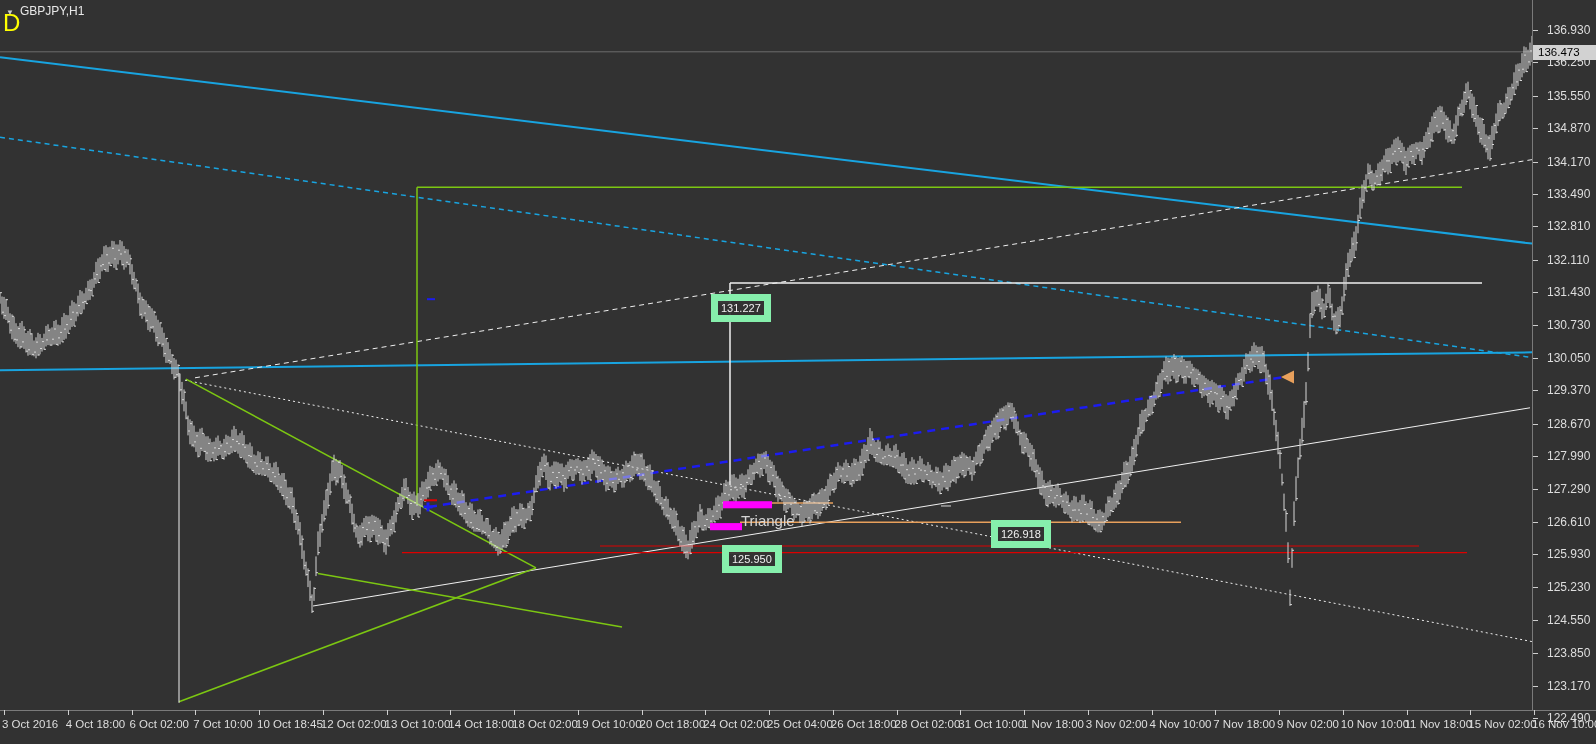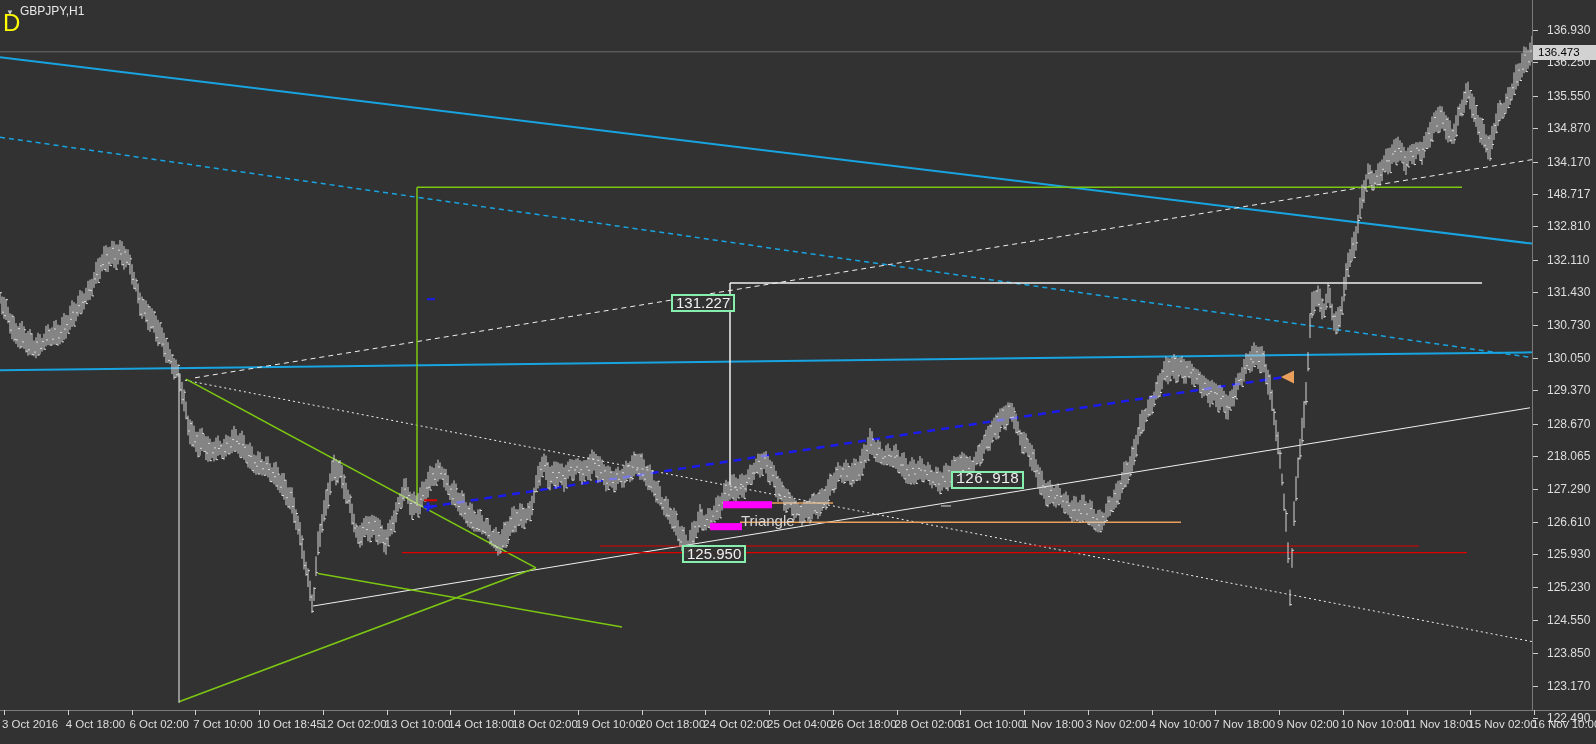--- a/index.html
+++ b/index.html
@@ -3,22 +3,22 @@
 <meta charset="utf-8">
 <style>
   html,body{margin:0;padding:0;background:#323232;width:1596px;height:744px;overflow:hidden;
     font-family:"Liberation Sans",sans-serif;}
   #app{position:relative;width:1596px;height:744px;background:#323232;}
   #chart-area{position:absolute;left:0;top:0;width:1532px;height:710px;border-right:1px solid #7a7a7a;overflow:hidden;}
   #plot{position:absolute;left:0;top:0;}
   #symbol-title{position:absolute;left:6px;top:4px;color:#e8e8e8;font-size:12px;display:flex;align-items:center;gap:6px;}
   #symbol-title .tri{font-size:8px;color:#cccccc;position:relative;top:1px;}
   #period-label{position:absolute;left:3px;top:10px;color:#ffff00;font-size:24px;line-height:26px;}
-  .obj-label{position:absolute;border:2px solid #86efac;background:rgba(50,50,50,.92);color:#f0f0f0;
-    font-size:15px;line-height:12px;padding:1px 3px;white-space:nowrap;}
+  .obj-label{position:absolute;border:7px solid #86efac;background:rgba(50,50,50,.92);color:#f0f0f0;
+    font-size:11px;line-height:12px;padding:1px 3px;white-space:nowrap;margin-left:40px;}
   .free-label{position:absolute;color:#d6d6d6;font-size:15px;white-space:nowrap;}
   #price-axis{position:absolute;left:1533px;top:0;width:63px;height:710px;}
   .paxis-label{position:absolute;left:14px;color:#dedede;font-size:12px;white-space:nowrap;}
   .paxis-tick{position:absolute;left:0;width:5px;height:1px;background:#cfcfcf;}
   #time-axis{position:absolute;left:0;top:710px;width:1596px;height:34px;border-top:1px solid #7a7a7a;}
   .taxis-label{position:absolute;top:7px;color:#dedede;font-size:11.5px;white-space:nowrap;}
   .taxis-tick{position:absolute;top:-1px;width:1px;height:5px;background:#cfcfcf;}
   #price-tag{position:absolute;left:1533px;width:63px;height:15px;background:#d2d2d2;color:#000;
     font-size:11.5px;line-height:15px;padding-left:5px;box-sizing:border-box;z-index:5;}
 </style>
@@ -1592,53 +1592,53 @@
         <line x1="716" y1="302.05540166205003" x2="729" y2="302.05540166205003" stroke="#d8d8d8" stroke-width="1"></line>
         <line x1="941" y1="505.9778393351801" x2="951" y2="505.9778393351801" stroke="#d8d8d8" stroke-width="1"></line>
         <line x1="727" y1="553.1468144044319" x2="740" y2="553.1468144044319" stroke="#d8d8d8" stroke-width="1"></line>
       </svg>
     <div id="symbol-title">
       <span class="tri">▼</span>
       <span>GBPJPY,H1</span>
     </div>
     <div id="period-label">D</div>
   <div class="obj-label" style="left: 671px; top: 294.055px;">131.227</div>
-      <div class="obj-label" style="left: 951px; top: 471px; font-family: Liberation Mono, monospace;">126.918</div>
+      <div class="obj-label" style="left: 951px; top: 520px;">126.918</div>
       <div class="obj-label" style="left: 682px; top: 545.147px;">125.950</div>
       <div class="free-label" style="left: 741px; top: 511.748px;">Triangle</div>
     </div>
   <div id="price-axis">
       <div class="paxis-tick" style="top: 30px;"></div>
       <div class="paxis-label" style="top: 23px;">136.930</div>
       <div class="paxis-tick" style="top: 62.3989px;"></div>
       <div class="paxis-label" style="top: 55.3989px;">136.250</div>
       <div class="paxis-tick" style="top: 95.7507px;"></div>
       <div class="paxis-label" style="top: 88.7507px;">135.550</div>
       <div class="paxis-tick" style="top: 128.15px;"></div>
       <div class="paxis-label" style="top: 121.15px;">134.870</div>
       <div class="paxis-tick" style="top: 161.501px;"></div>
       <div class="paxis-label" style="top: 154.501px;">134.170</div>
       <div class="paxis-tick" style="top: 193.9px;"></div>
-      <div class="paxis-label" style="top: 186.9px;">148.717</div>
+      <div class="paxis-label" style="top: 186.9px;">133.490</div>
       <div class="paxis-tick" style="top: 226.299px;"></div>
       <div class="paxis-label" style="top: 219.299px;">132.810</div>
       <div class="paxis-tick" style="top: 259.651px;"></div>
       <div class="paxis-label" style="top: 252.651px; text-align: right;">132.110</div>
       <div class="paxis-tick" style="top: 292.05px;"></div>
       <div class="paxis-label" style="top: 285.05px;">131.430</div>
       <div class="paxis-tick" style="top: 325.402px;"></div>
       <div class="paxis-label" style="top: 318.402px;">130.730</div>
       <div class="paxis-tick" style="top: 357.801px;"></div>
       <div class="paxis-label" style="top: 350.801px;">130.050</div>
       <div class="paxis-tick" style="top: 390.199px;"></div>
       <div class="paxis-label" style="top: 383.199px;">129.370</div>
       <div class="paxis-tick" style="top: 423.551px;"></div>
       <div class="paxis-label" style="top: 416.551px;">128.670</div>
       <div class="paxis-tick" style="top: 455.95px;"></div>
-      <div class="paxis-label" style="top: 448.95px;">218.065</div>
+      <div class="paxis-label" style="top: 448.95px;">127.990</div>
       <div class="paxis-tick" style="top: 489.302px;"></div>
       <div class="paxis-label" style="top: 482.302px;">127.290</div>
       <div class="paxis-tick" style="top: 521.701px;"></div>
       <div class="paxis-label" style="top: 514.701px;">126.610</div>
       <div class="paxis-tick" style="top: 554.1px;"></div>
       <div class="paxis-label" style="top: 547.1px;">125.930</div>
       <div class="paxis-tick" style="top: 587.452px;"></div>
       <div class="paxis-label" style="top: 580.452px;">125.230</div>
       <div class="paxis-tick" style="top: 619.85px;"></div>
       <div class="paxis-label" style="top: 612.85px;">124.550</div>

